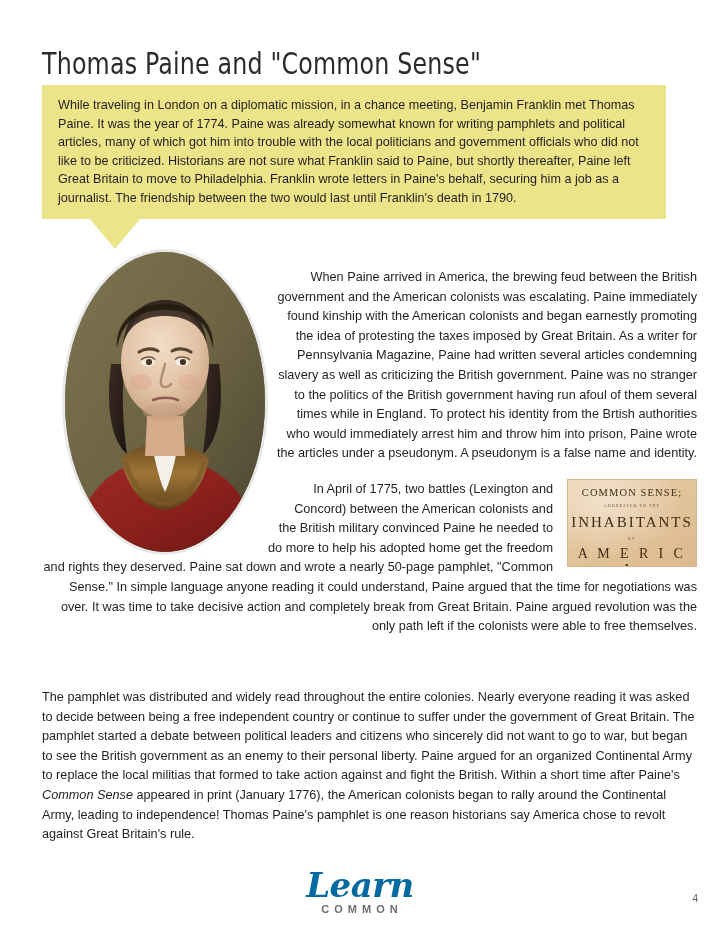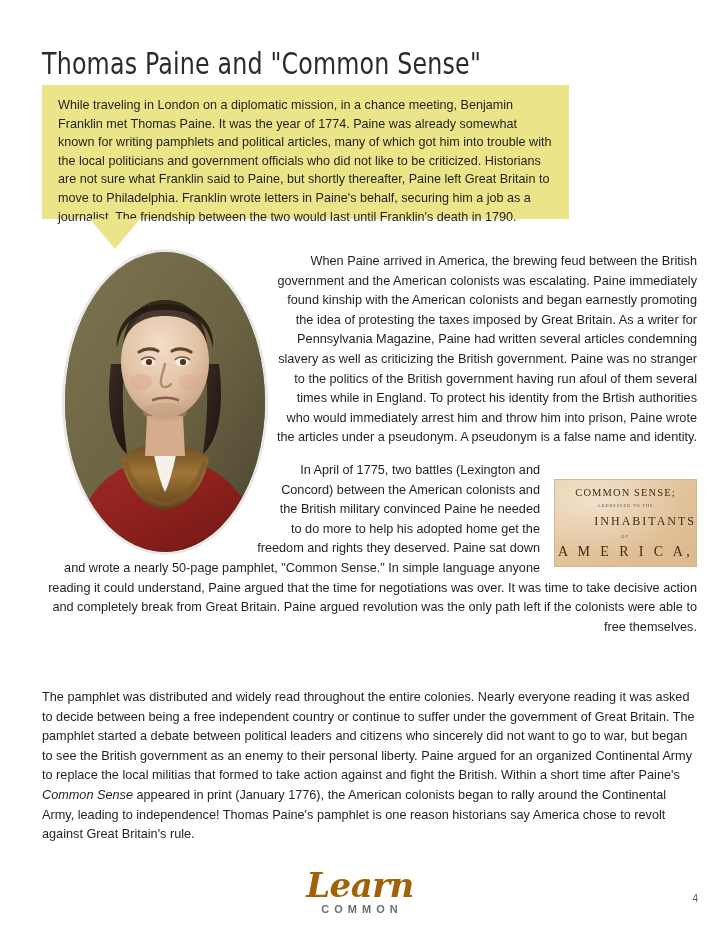--- a/index.html
+++ b/index.html
@@ -31,21 +31,21 @@
     transform: scaleX(0.88);
     transform-origin: left center;
     white-space: nowrap;
   }
 
   
   .callout {
     position: absolute;
     left: 42px;
     top: 85px;
-    width: 527px;
+    width: 624px;
     height: 134px;
     background: #ece489;
     box-sizing: border-box;
     padding: 11px 16px 10px 16px;
   }
   .callout-text {
     font-size: 12.6px;
     line-height: 18.6px;
     color: #221f1f;
     margin: 0;
@@ -100,28 +100,28 @@
     -webkit-shape-outside: circle(153px at 112px 153px);
     shape-margin: 8px;
   }
   .para {
     margin: 0 0 13px 0;
     font-size: 12.7px;
     line-height: 19.6px;
     color: #231f20;
     text-align: right;
   }
-  .para.flow { text-align: right; }
+  .para.flow { text-align: right; margin-top: 16px; }
 
   
   .pamphlet {
     float: right;
-    width: 143px;
+    width: 130px;
     height: 88px;
-    margin: 18px 0 6px 14px;
+    margin: 2px 0 6px 14px;
     background: #4c1d95;
     border: 1px solid #d7b78c;
     box-sizing: border-box;
     position: relative;
     overflow: hidden;
   }
   .pamphlet-inner {
     position: absolute;
     inset: 0;
     background:
@@ -139,25 +139,24 @@
     font-weight: 400;
     color: #3f2c14;
   }
   .pm-sub {
     font-size: 4.2px;
     letter-spacing: 1px;
     margin-top: 5px;
     color: #6b5534;
   }
   .pm-inhab {
-    font-size: 12px;
+    font-size: 15px;
     letter-spacing: 2px;
     margin-top: 6px;
     color: #3f2c14;
-    text-align: right;
   }
   .pm-of {
     font-size: 4.4px;
     letter-spacing: 1.4px;
     margin-top: 5px;
     color: #6b5534;
   }
   .pm-america {
     font-size: 14px;
     letter-spacing: 3.4px;
@@ -191,21 +190,21 @@
     right: 0;
     top: 868px;
     text-align: center;
   }
   .logo-learn {
     font-family: "DejaVu Serif", "Liberation Serif", serif;
     font-style: italic;
     font-weight: 700;
     font-size: 34px;
     line-height: 34px;
-    color: #a16207;
+    color: #0369a1;
     letter-spacing: -0.5px;
   }
   .logo-bright {
     font-size: 11px;
     letter-spacing: 5px;
     color: #6d6e71;
     font-weight: 700;
     margin-top: 1px;
     margin-left: 4px;
   }

